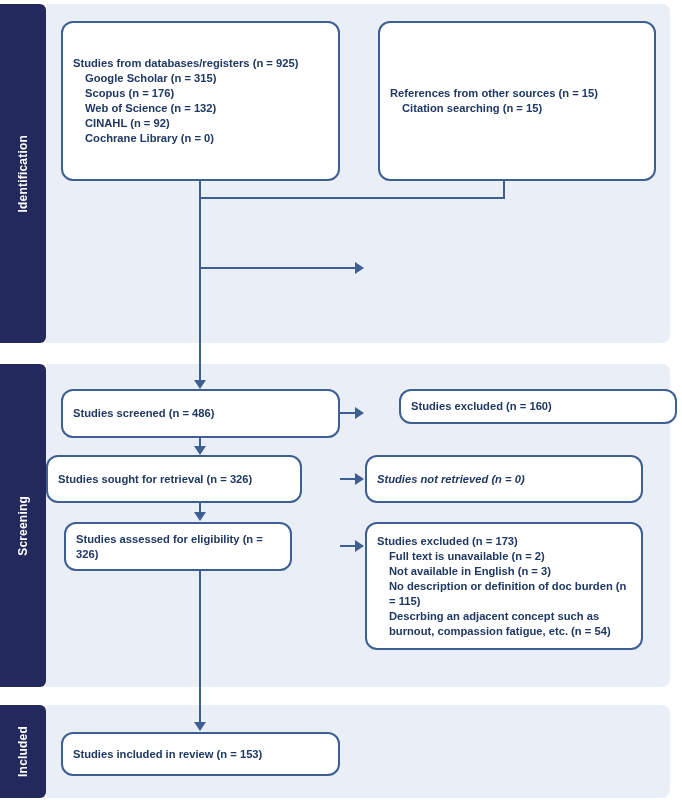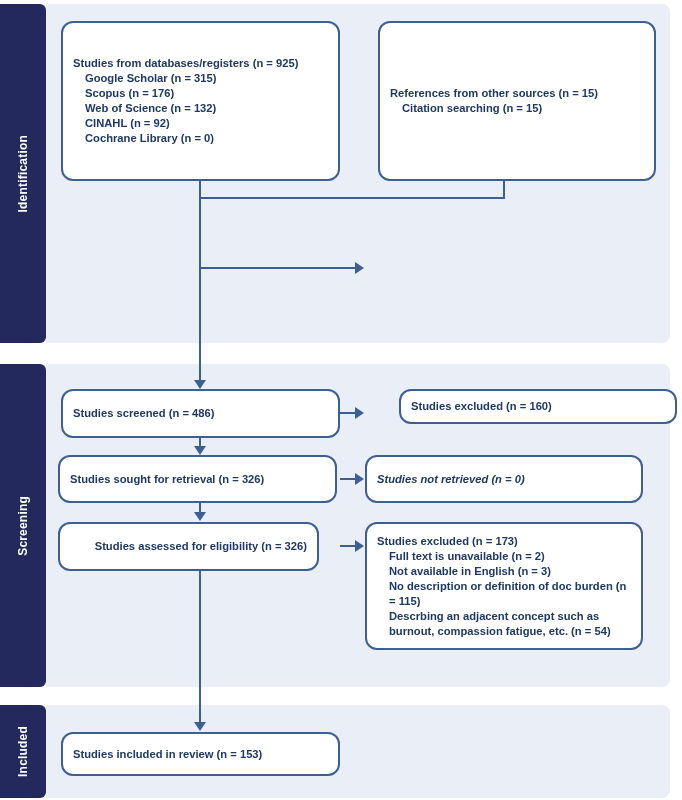--- a/index.html
+++ b/index.html
@@ -27,23 +27,23 @@
   .box-inner{padding:0 10px;width:100%;}
   .ttl{color:#1f3864;font-size:11.2px;font-weight:bold;line-height:15px;margin:0;}
   .sub{color:#1f3864;font-size:11.2px;font-weight:bold;line-height:15px;margin:0 0 0 12px;}
 
   
   .bx-db    {left:61px; top:21px;  width:279px; height:160px;}
   .bx-other {left:378px;top:21px;  width:278px; height:160px;}
   .bx-rem   {left:365px;top:222px; width:278px; height:93px;}
   .bx-scr   {left:61px; top:389px; width:279px; height:49px;}
   .bx-exc1  {left:365px;top:389px; width:278px; height:35px;margin-left:34px;}
-  .bx-sought{left:58px; top:455px; width:279px; height:48px;}
+  .bx-sought{left:46px; top:455px; width:256px; height:48px;}
   .bx-notret{left:365px;top:455px; width:278px; height:48px;font-style:italic;}
-  .bx-elig  {left:58px; top:522px; width:261px; height:49px;text-align:right;}
+  .bx-elig  {left:64px; top:522px; width:228px; height:49px;}
   .bx-exc2  {left:365px;top:522px; width:278px; height:128px;}
   .bx-incl  {left:61px; top:732px; width:279px; height:44px;}
 
   
   .ln{position:absolute;background:#3d5f92;}
   .v{width:2px;}
   .h{height:2px;}
 
   
   .arrow-d{position:absolute;width:0;height:0;border-left:6px solid transparent;

